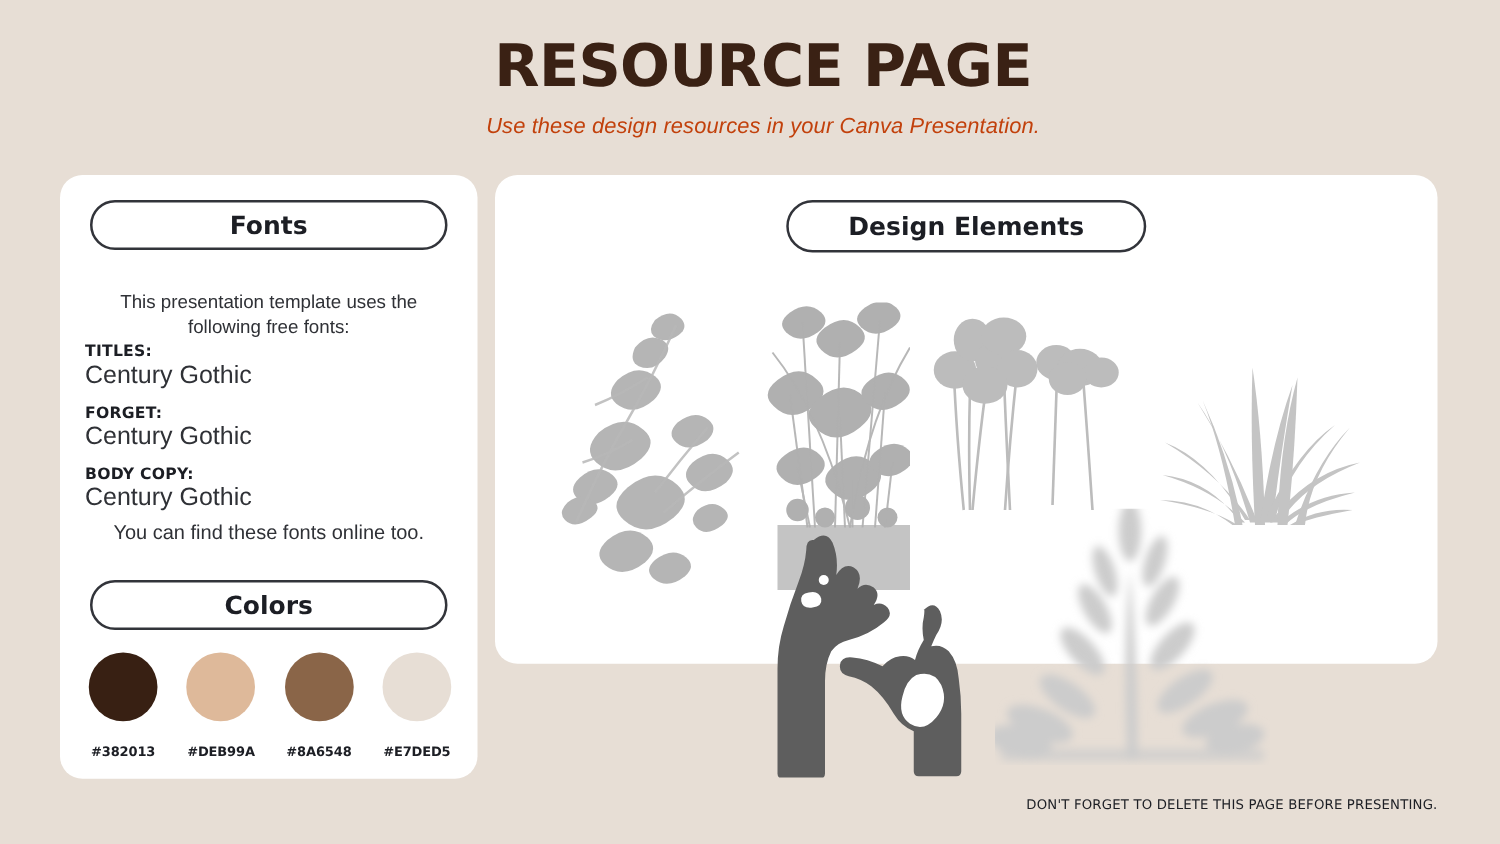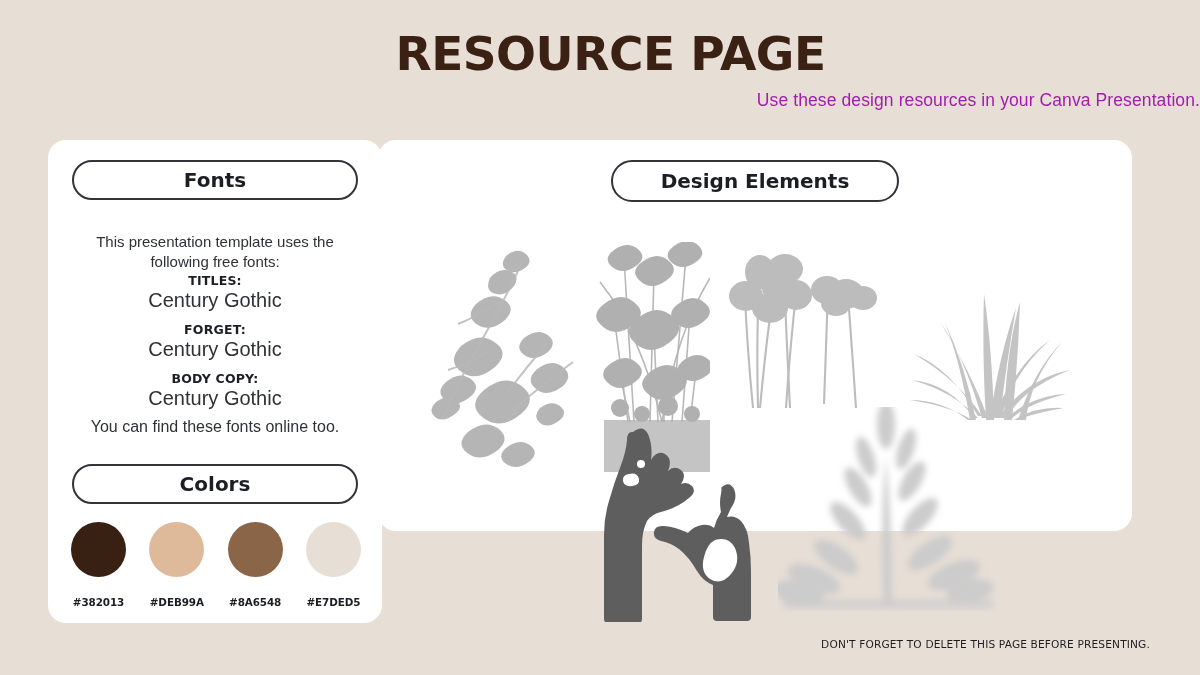--- a/index.html
+++ b/index.html
@@ -20,36 +20,37 @@
   #page-title {
     text-align: center;
     margin-top: 26px;
     font-size: 47px;
     font-weight: 700;
     letter-spacing: -0.5px;
     color: #3a2114;
     font-family: "DejaVu Sans", sans-serif;
   }
   #page-subtitle {
-    text-align: right;
+    text-align: center;
     margin-top: 9px;
     font-size: 17.5px;
     font-weight: 400;
-    color: #a21caf;
+    color: #c2410c;
     letter-spacing: 0.1px;
+    font-style: italic;
   }
 
   
   .card {
     position: absolute;
     background: #fff;
     border-radius: 18px;
   }
   #left-card  { left: 48px;  top: 140px; width: 334px; height: 483px; text-decoration: underline; }
-  #right-card { left: 378px; top: 140px; width: 754px; height: 391px; text-align: right; }
+  #right-card { left: 396px; top: 140px; width: 754px; height: 391px; text-align: right; }
 
   
   .pill {
     border: 2.2px solid #32343a;
     border-radius: 40px;
     background: #fff;
     display: flex;
     align-items: center;
     justify-content: center;
     font-weight: 700;
@@ -58,21 +59,21 @@
   }
   #fonts-pill  { position: absolute; left: 24px;  top: 20px;  width: 286px; height: 40px; font-size: 20px; }
   #colors-pill { position: absolute; left: 24px;  top: 324px; width: 286px; height: 40px; font-size: 20px; }
   #design-pill { position: absolute; left: 233px; top: 20px;  width: 288px; height: 42px; font-size: 20px; }
 
   
   #fonts-intro {
     position: absolute; left: 20px; top: 80px; width: 294px;
     text-align: center; font-size: 15px; line-height: 1.33; color: #2f3136; margin-top: 12px;
   }
-  #font-list { position: absolute; left: 20px; top: 133px; width: 294px; text-align: center; }
+  #font-list { position: absolute; left: 20px; top: 133px; width: 294px; }
   .font-row { margin-bottom: 10px; }
   .font-role {
     font-size: 12.5px; font-weight: 700; letter-spacing: 0.2px; color: #1c1e24;
     font-family: "DejaVu Sans", sans-serif;
   }
   .font-name { font-size: 20px; color: #2f3136; line-height: 1.15; margin-top: 1px; }
   #fonts-outro {
     position: absolute; left: 20px; top: 278px; width: 294px;
     text-align: center; font-size: 16px; color: #2f3136;
   }

